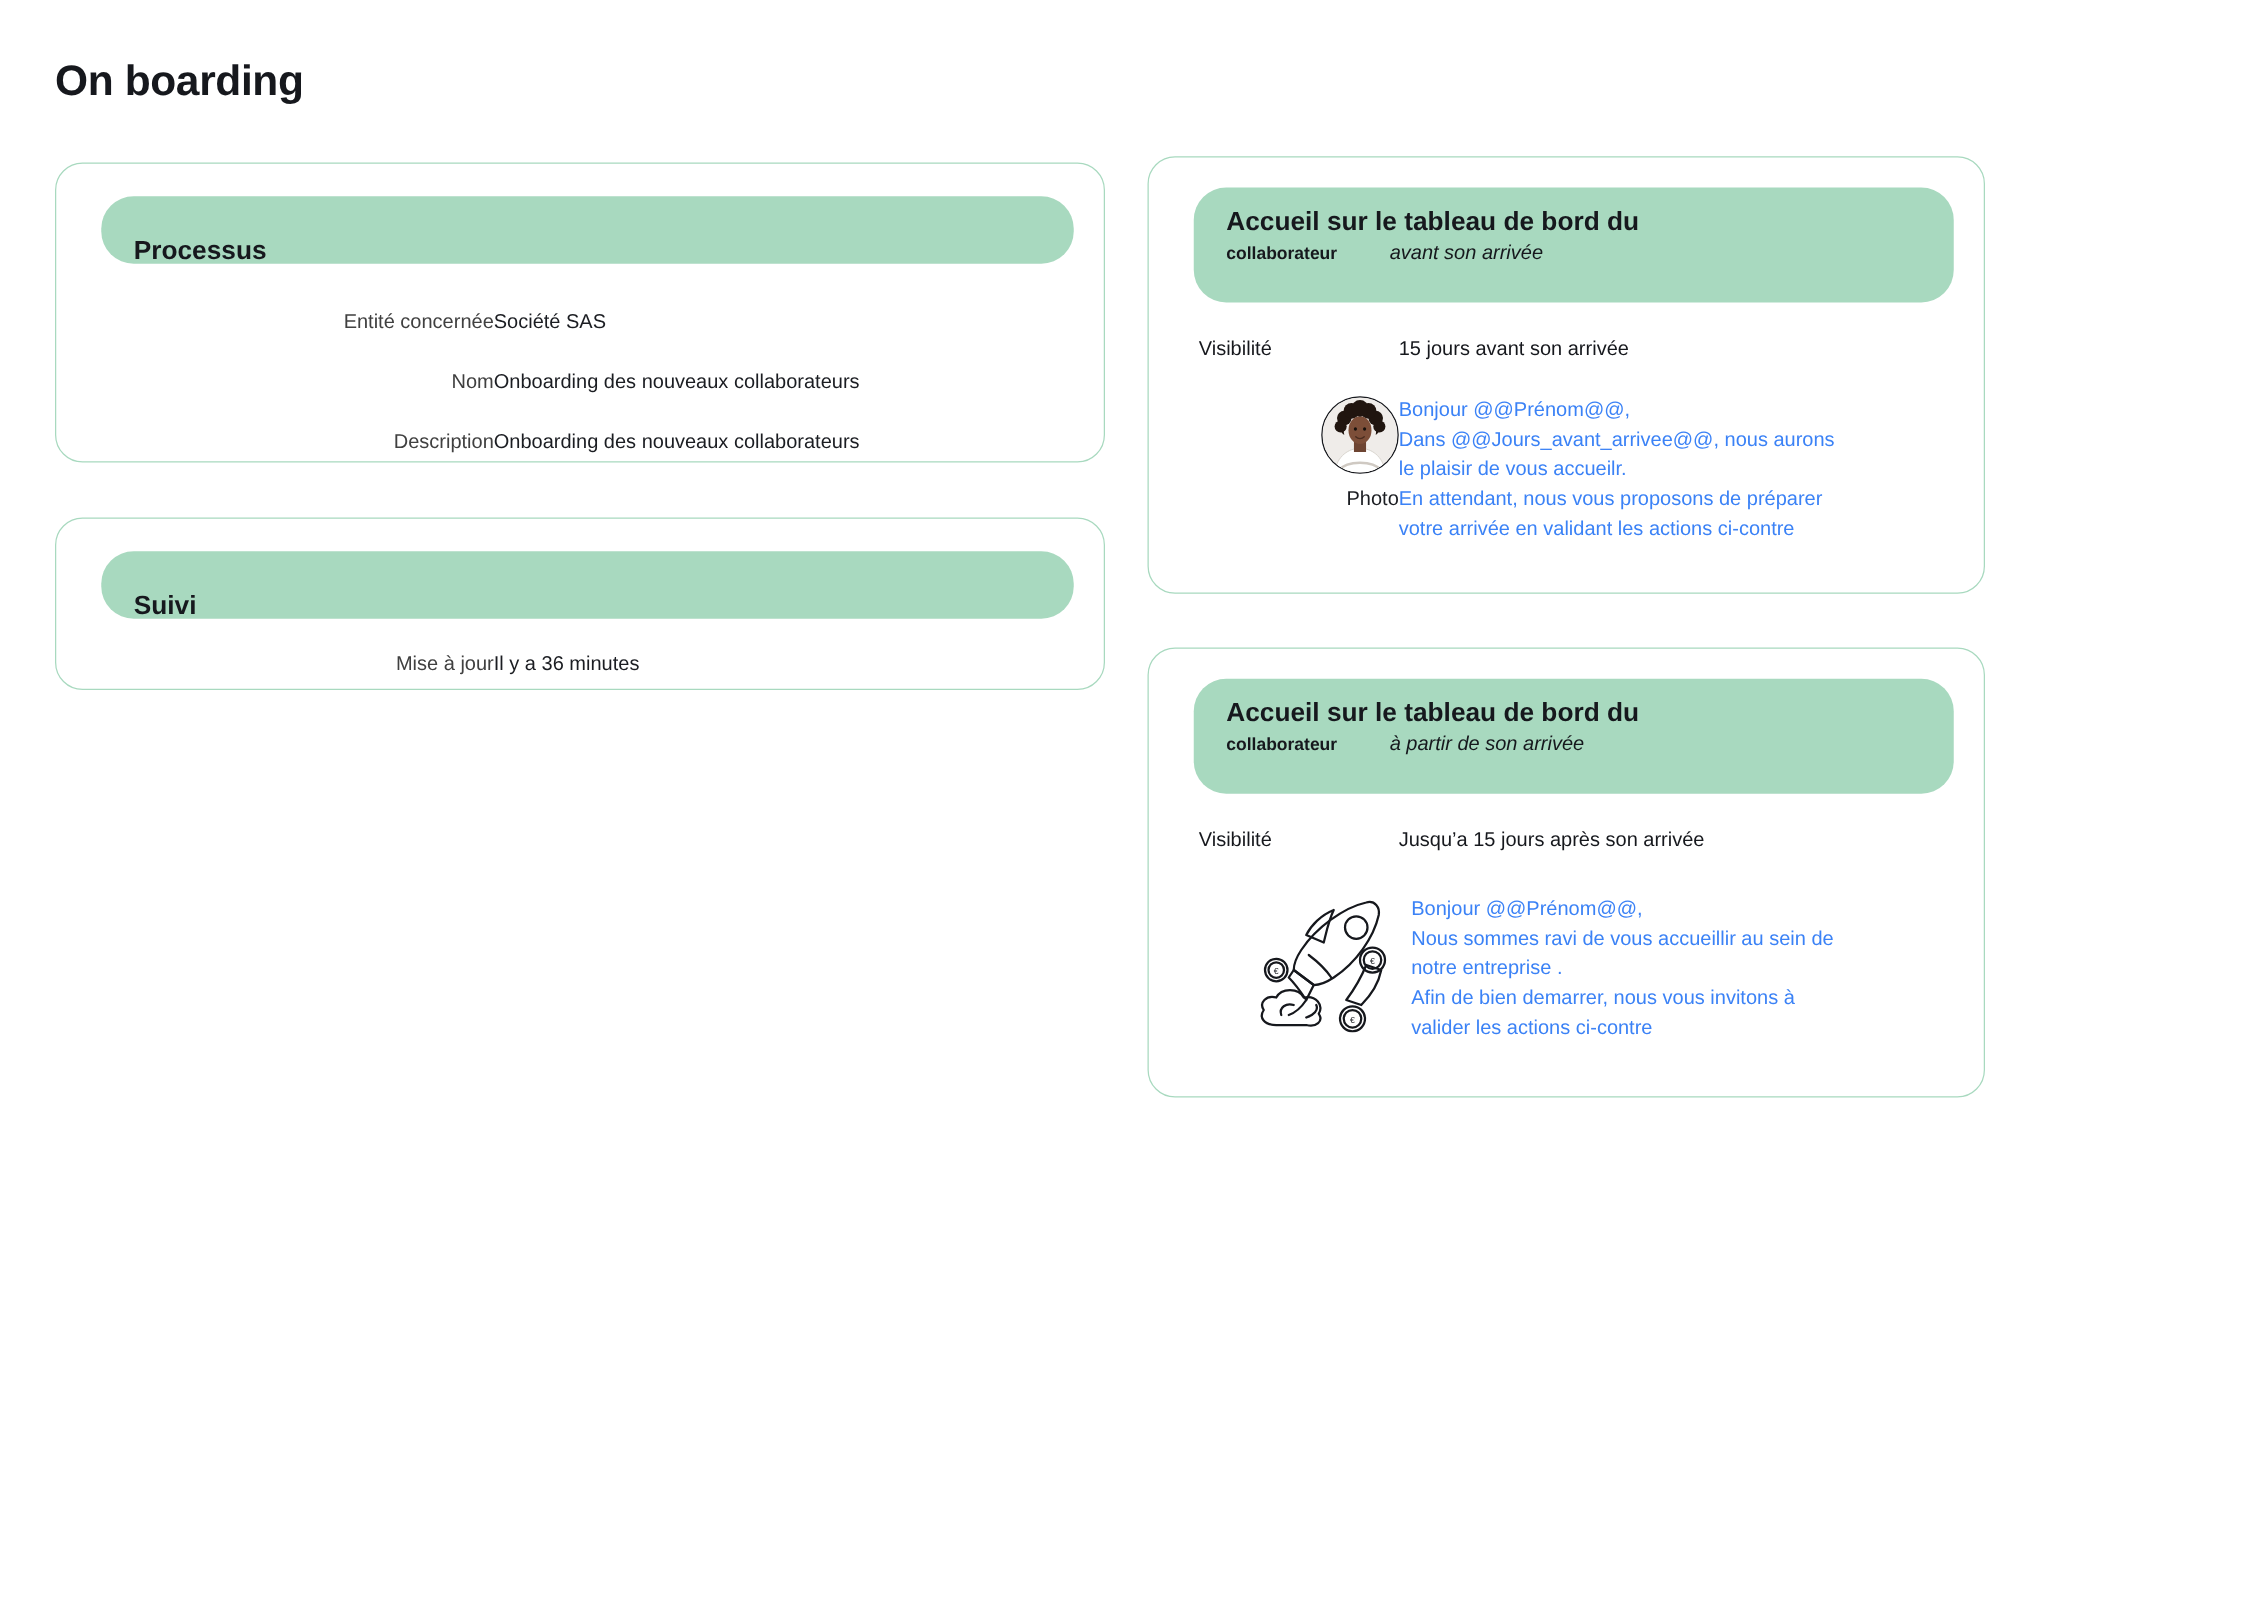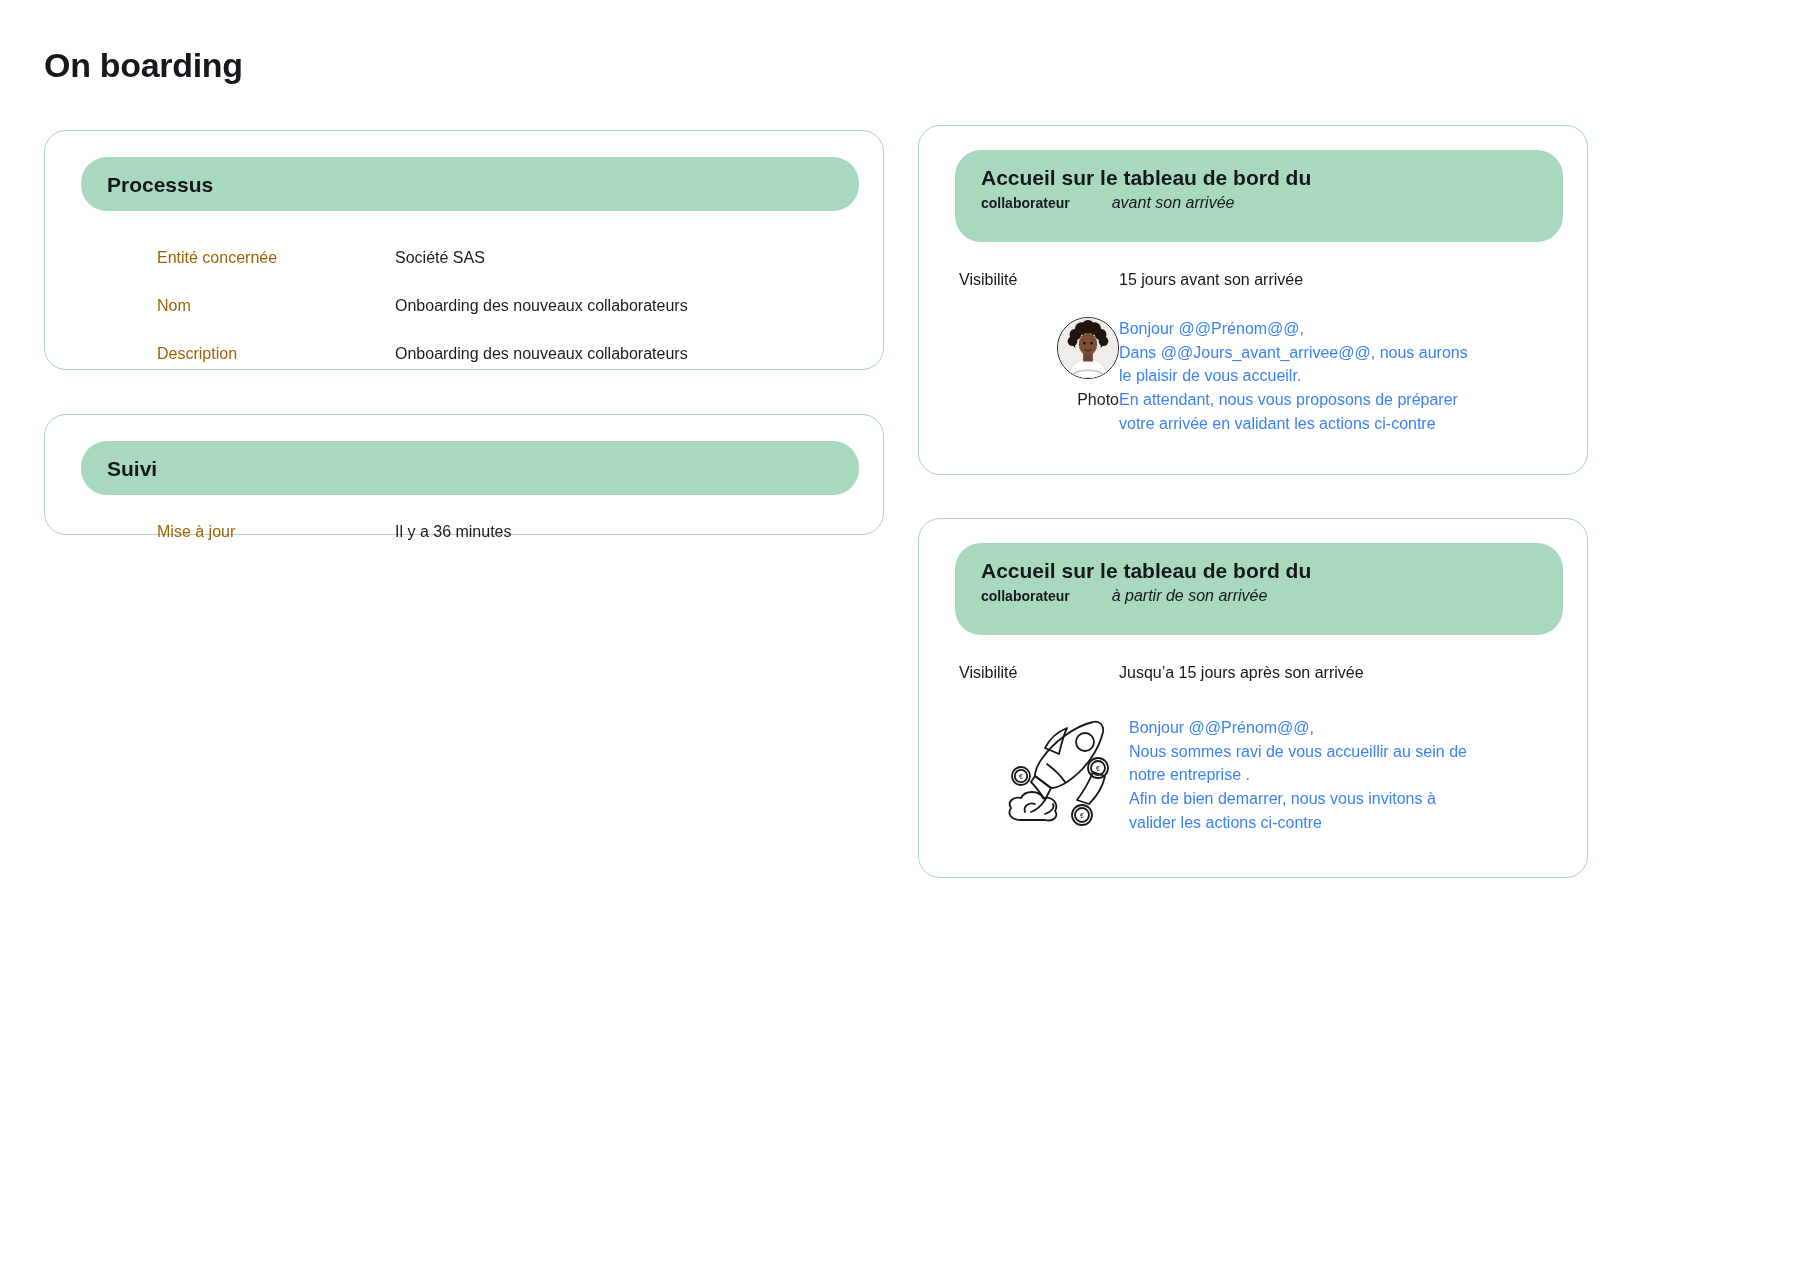--- a/index.html
+++ b/index.html
@@ -46,20 +46,21 @@
     background: #a8d9bf;
     border-radius: 26px;
     display: flex;
     align-items: center;
   }
 
   .card-header.single {
     top: 26px;
     height: 54px;
     padding: 0 26px;
+    align-items: flex-end;
   }
 
   .card-header.double {
     top: 24px;
     min-height: 92px;
     padding: 14px 26px 0 26px;
     align-items: flex-start;
   }
 
   .header-title {
@@ -116,21 +117,22 @@
     color: #1b1d22;
     margin-bottom: 30px;
   }
 
   .row:last-child { margin-bottom: 0; }
 
   .row-label {
     width: 350px;
     flex: 0 0 350px;
     padding-left: 112px;
-    color: #a16207;
+    color: #404040;
+    text-align: right;
   }
 
   .row-value {
     color: #1b1d22;
   }
 
   
   .rc-visibility {
     display: flex;
     align-items: flex-start;
@@ -210,21 +212,21 @@
         <span class="row-label">Nom</span>
         <span class="row-value">Onboarding des nouveaux collaborateurs</span>
       </div>
       <div class="row">
         <span class="row-label">Description</span>
         <span class="row-value">Onboarding des nouveaux collaborateurs</span>
       </div>
     </div>
   </div>
 
-  <div class="card" style="left:44px; top:414px; width:840px; height:121px;">
+  <div class="card" style="left:44px; top:414px; width:840px; height:138px;">
     <div class="card-header single">
       <span class="header-title">Suivi</span>
     </div>
     <div class="rows" style="top:108px;">
       <div class="row">
         <span class="row-label">Mise à jour</span>
         <span class="row-value">Il y a 36 minutes</span>
       </div>
     </div>
   </div>

